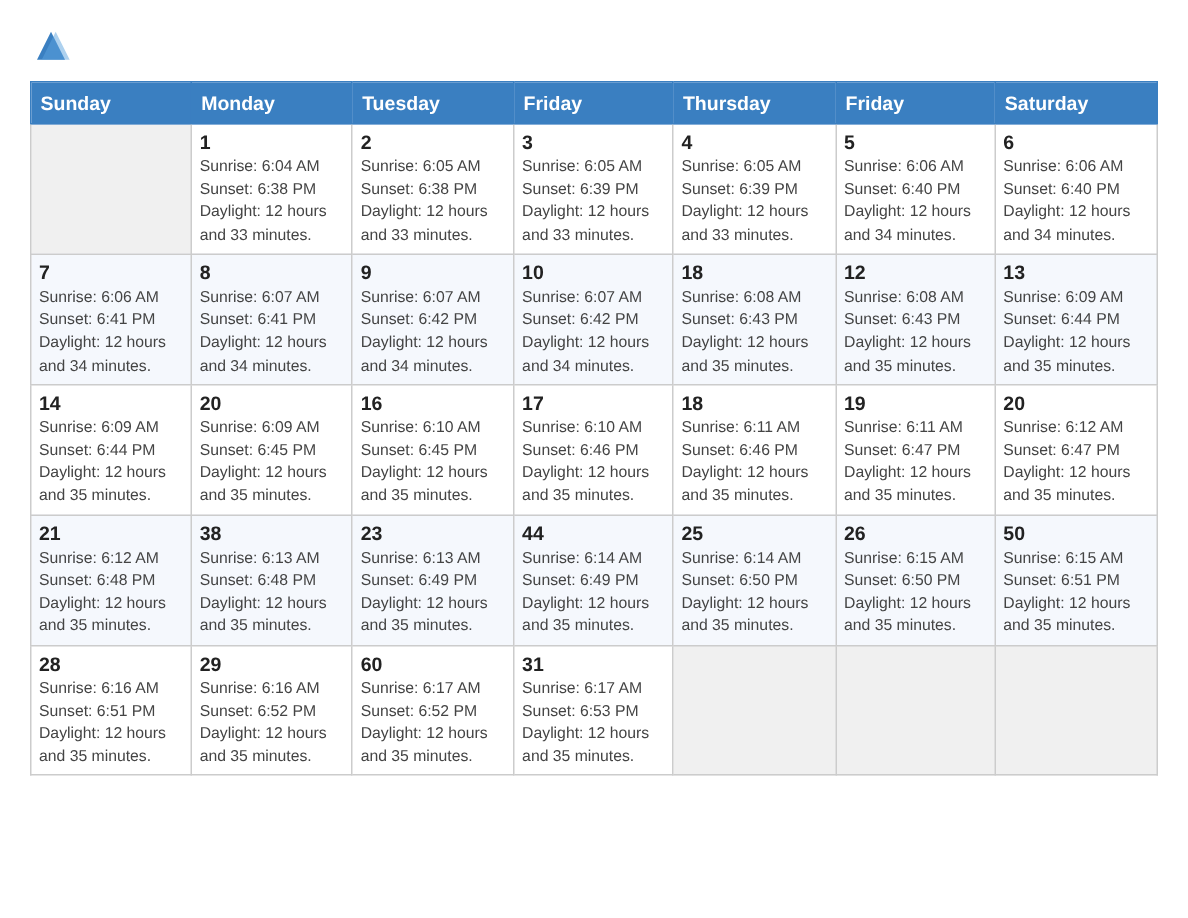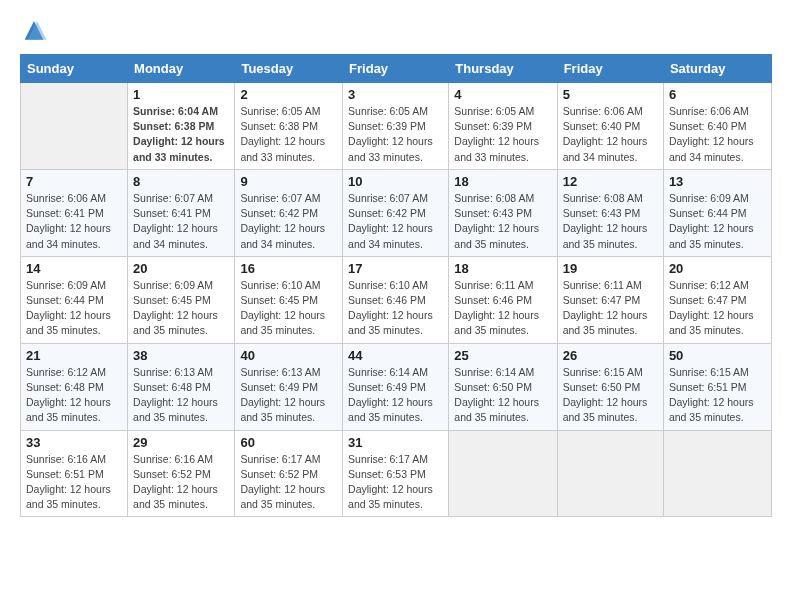--- a/index.html
+++ b/index.html
@@ -137,21 +137,21 @@
           <th>Thursday</th>
           <th>Friday</th>
           <th>Saturday</th>
         </tr>
     </thead>
     <tbody id="calendar-body">
     <tr>
           <td class="empty"></td>
           <td>
             <span class="day-num">1</span>
-            <div class="day-info" style="white-space: pre-line; font-weight: bold;">Sunrise: 6:04 AM
+            <div class="day-info" style="white-space: pre-line;">Sunrise: 6:04 AM
 Sunset: 6:38 PM
 Daylight: 12 hours and 33 minutes.</div>
           </td>
           <td>
             <span class="day-num">2</span>
             <div class="day-info" style="white-space: pre-line;">Sunrise: 6:05 AM
 Sunset: 6:38 PM
 Daylight: 12 hours and 33 minutes.</div>
           </td>
           <td>
@@ -274,21 +274,21 @@
 Sunset: 6:48 PM
 Daylight: 12 hours and 35 minutes.</div>
           </td>
           <td>
             <span class="day-num">38</span>
             <div class="day-info" style="white-space: pre-line;">Sunrise: 6:13 AM
 Sunset: 6:48 PM
 Daylight: 12 hours and 35 minutes.</div>
           </td>
           <td>
-            <span class="day-num">40</span>
+            <span class="day-num">23</span>
             <div class="day-info" style="white-space: pre-line;">Sunrise: 6:13 AM
 Sunset: 6:49 PM
 Daylight: 12 hours and 35 minutes.</div>
           </td>
           <td>
             <span class="day-num">44</span>
             <div class="day-info" style="white-space: pre-line;">Sunrise: 6:14 AM
 Sunset: 6:49 PM
 Daylight: 12 hours and 35 minutes.</div>
           </td>
@@ -306,21 +306,21 @@
           </td>
           <td>
             <span class="day-num">50</span>
             <div class="day-info" style="white-space: pre-line;">Sunrise: 6:15 AM
 Sunset: 6:51 PM
 Daylight: 12 hours and 35 minutes.</div>
           </td>
         </tr>
         <tr>
           <td>
-            <span class="day-num">33</span>
+            <span class="day-num">28</span>
             <div class="day-info" style="white-space: pre-line;">Sunrise: 6:16 AM
 Sunset: 6:51 PM
 Daylight: 12 hours and 35 minutes.</div>
           </td>
           <td>
             <span class="day-num">29</span>
             <div class="day-info" style="white-space: pre-line;">Sunrise: 6:16 AM
 Sunset: 6:52 PM
 Daylight: 12 hours and 35 minutes.</div>
           </td>

